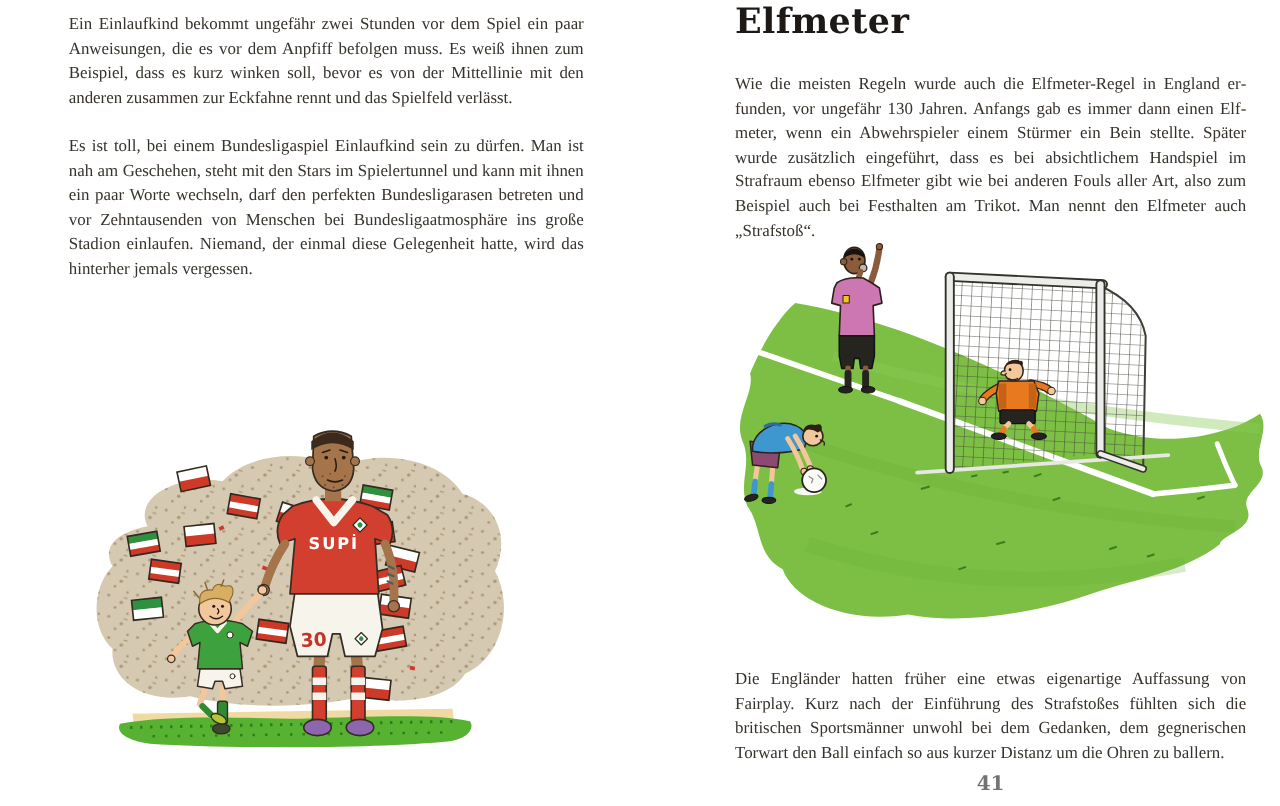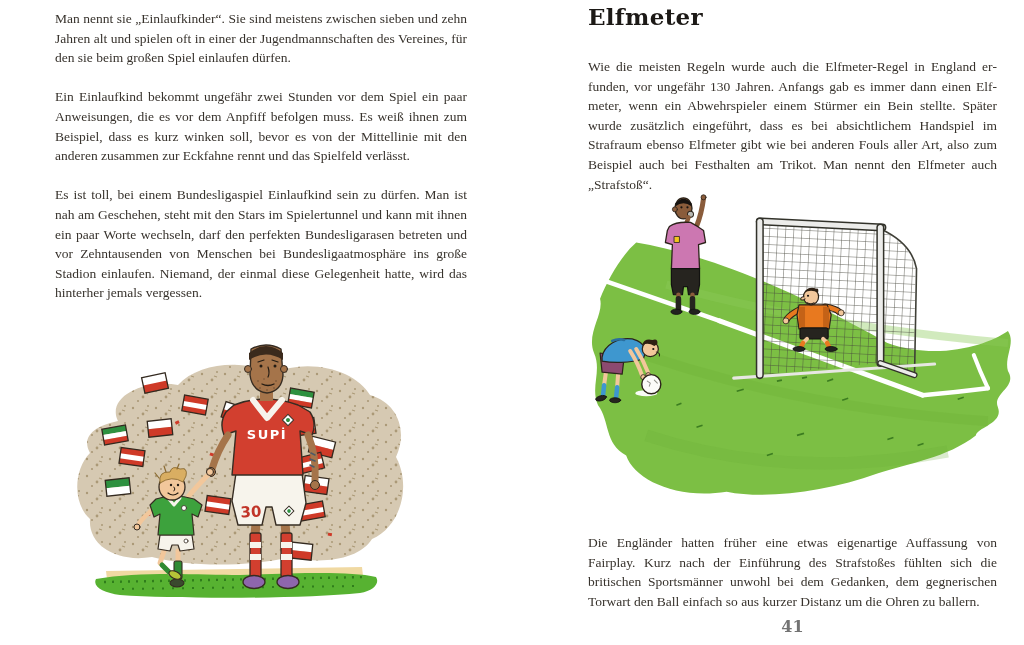--- a/index.html
+++ b/index.html
@@ -12,34 +12,33 @@
   .abs{position:absolute;}
   .bodytext p{
     font-size:13.5px;line-height:19.6px;margin:0 0 19.6px 0;
     text-align:justify;text-justify:inter-word;
     hyphens:manual;-webkit-hyphens:manual;
     color:#37322c;
   }
   .bodytext p:last-child{margin-bottom:0;margin-top:12px;}
   h1.chapter{
     font-family:"DejaVu Serif", serif;font-weight:bold;
-    font-size:23px;line-height:28px;margin:0;color:#1c1916;letter-spacing:.3px;
+    font-size:28px;line-height:28px;margin:0;color:#1c1916;letter-spacing:.3px;
   }
   .pagenum{
     font-family:"DejaVu Serif", serif;font-weight:bold;
     font-size:16px;text-align:center;color:#737373;
   }
   svg{display:block;}
   .svgtext{font-family:"DejaVu Sans", sans-serif;font-weight:bold;}
 </style>
 </head>
 <body>
 
 <div class="abs bodytext" style="left:55px;top:9px;width:412px;">
-  <p>Man nennt sie „Einlaufkinder“. Sie sind meistens zwischen sieben und zehn Jahren alt und spielen oft in einer der Jugendmannschaften des Vereines, für den sie beim großen Spiel einlaufen dürfen.</p>
   <p>Ein Einlaufkind bekommt ungefähr zwei Stunden vor dem Spiel ein paar Anweisungen, die es vor dem Anpfiff befolgen muss. Es weiß ihnen zum Beispiel, dass es kurz winken soll, bevor es von der Mittellinie mit den anderen zusammen zur Eckfahne rennt und das Spielfeld verlässt.</p>
   <p>Es ist toll, bei einem Bundesligaspiel Einlaufkind sein zu dürfen. Man ist nah am Geschehen, steht mit den Stars im Spielertunnel und kann mit ihnen ein paar Worte wechseln, darf den perfekten Bundesliga­rasen betreten und vor Zehntausenden von Menschen bei Bundesliga­atmosphäre ins große Stadion einlaufen. Niemand, der einmal diese Gelegenheit hatte, wird das hinterher jemals vergessen.</p>
 </div>
 
 <div class="abs" style="left:60px;top:335px;width:360px;height:270px;">
 <svg viewBox="0 0 360 270" width="360" height="270">
   <defs>
     <pattern id="spk" width="23" height="17" patternUnits="userSpaceOnUse">
       <circle cx="4" cy="5" r="1.2" fill="#a3906c"></circle>
       <circle cx="14" cy="11" r="1.4" fill="#a3906c"></circle>

